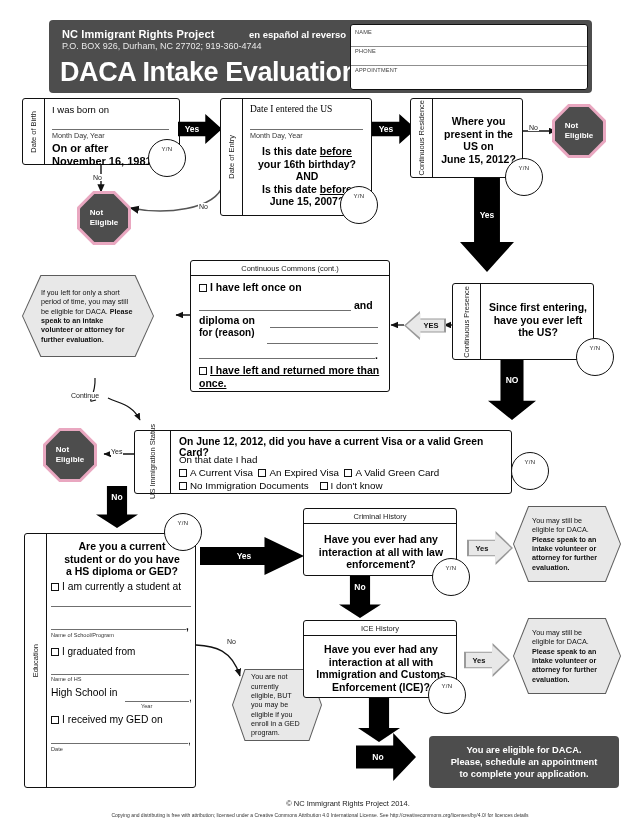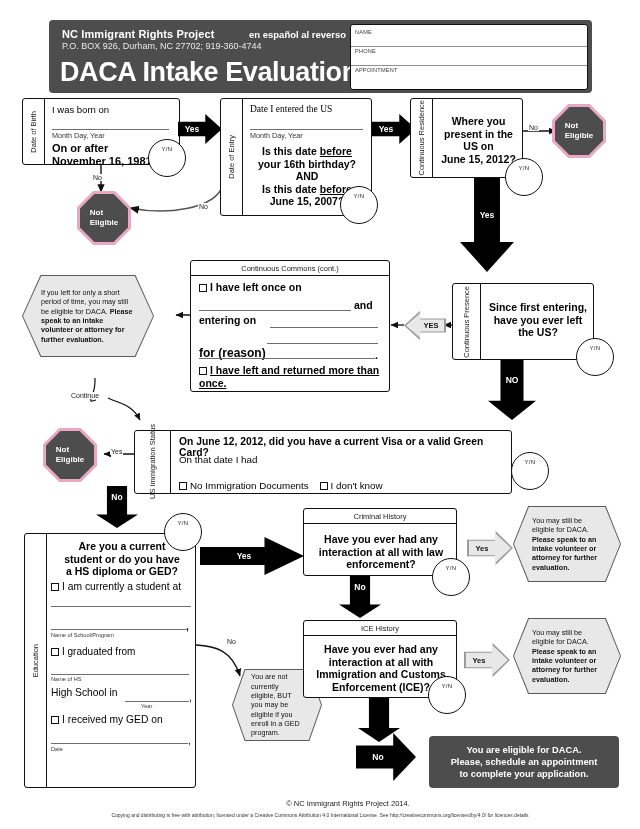--- a/index.html
+++ b/index.html
@@ -219,23 +219,23 @@
 
   <div class="box" style="left:190px;top:260px;width:200px;height:132px;">
     <div class="hdrrow">
       <span>Continuous Commons (cont.)</span>
     </div>
     <div style="position:absolute;left:8px;top:20px;font-size:10.5px;font-weight:bold;">
       <span class="cbx"></span><span>I have left once on</span>
     </div>
     <div class="rule" style="left:8px;top:49px;width:152px;"></div>
     <div style="position:absolute;left:163px;top:38px;font-size:10.5px;font-weight:bold;">and</div>
-    <div style="position:absolute;left:8px;top:53px;font-size:10.5px;font-weight:bold;">entering on</div>
+    <div style="position:absolute;left:8px;top:53px;font-size:10.5px;font-weight:bold;">diploma on</div>
     <div class="rule" style="left:79px;top:66px;width:108px;"></div>
-    <div style="position:absolute;left:8px;top:85px;font-size:12px;font-weight:bold;">for (reason)</div>
+    <div style="position:absolute;left:8px;top:66px;font-size:10px;font-weight:bold;">for (reason)</div>
     <div class="rule" style="left:76px;top:82px;width:111px;"></div>
     <div class="rule" style="left:8px;top:97px;width:176px;"></div>
     <div style="position:absolute;left:184px;top:88px;font-size:10.5px;font-weight:bold;">.</div>
     <div style="position:absolute;left:8px;top:103px;width:188px;font-size:10.5px;font-weight:bold;line-height:12.5px;text-decoration:underline;">
       <span class="cbx"></span><span>I have left and returned more than once.</span>
     </div>
   </div>
 
   <div class="arrLg" style="left:404px;top:311px;width:42px;height:29px;"></div>
   <div class="arrLg-i" style="left:406px;top:313px;width:38px;height:25px;">
@@ -265,20 +265,25 @@
   <div class="arrD" style="left:488px;top:360px;width:48px;height:60px;">
     <span>NO</span>
   </div>
 
   <div class="box" style="left:134px;top:430px;width:378px;height:64px;">
     <div class="sidelabel" style="width:36px;">
       <span>US Immigration Status</span>
     </div>
     <div style="position:absolute;left:44px;top:5px;font-size:10.3px;font-weight:bold;">On June 12, 2012, did you have a current Visa or a valid Green Card?</div>
     <div style="position:absolute;left:44px;top:23px;font-size:9.8px;">On that date I had</div>
+    <div style="position:absolute;left:44px;top:36px;font-size:9.8px;">
+      <span class="cbx"></span><span>A Current Visa</span>
+      &nbsp;<span class="cbx"></span><span>An Expired Visa</span>
+      &nbsp;<span class="cbx"></span><span>A Valid Green Card</span>
+    </div>
     <div style="position:absolute;left:44px;top:49px;font-size:9.8px;">
       <span class="cbx"></span><span>No Immigration Documents</span>
       &nbsp;&nbsp;&nbsp;<span class="cbx"></span><span>I don't know</span>
     </div>
   </div>
   <div class="yn" style="left:511px;top:452px;">
     <i>Y/N</i>
   </div>
   <div class="conlabel" style="left:110px;top:448px;">Yes</div>
 

